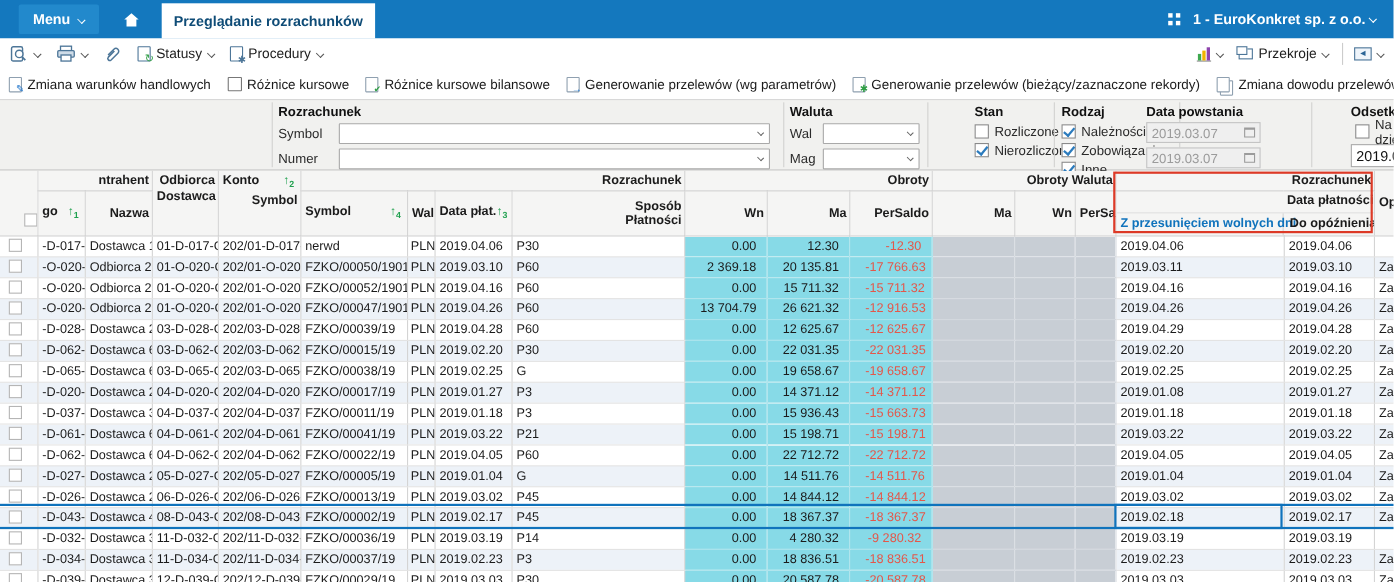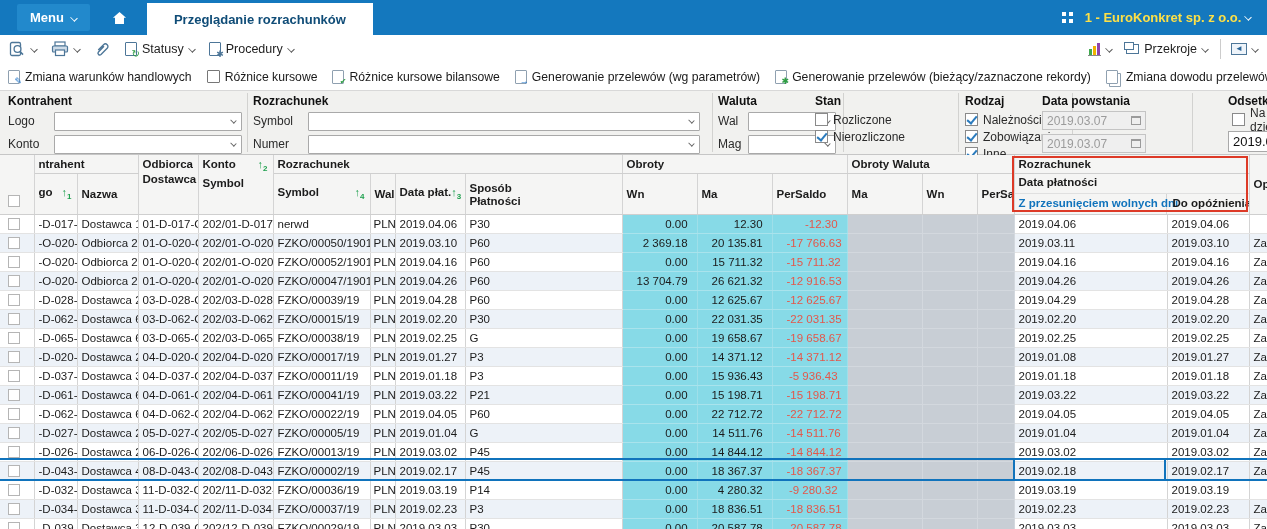--- a/index.html
+++ b/index.html
@@ -3,22 +3,22 @@
 <meta charset="utf-8">
 <style>
   * { margin:0; padding:0; box-sizing:border-box; }
   body { font-family:"Liberation Sans", sans-serif; background:#fff; }
   .page { position:relative; width:1267px; height:529px; overflow:hidden; background:#fff; }
 
   
   .topbar { position:absolute; left:0; top:0; width:1267px; height:35px; background:#1478be; display:flex; align-items:stretch; }
   .menu-btn { margin:4px 0 4px 17px; background:#2289cc; color:#fff; font-weight:bold; font-size:13px; padding:0 13px; border-radius:2px; display:flex; align-items:center; gap:7px; cursor:pointer; }
   .home { display:flex; align-items:center; margin:0 20px 0 22px; }
-  .tab { margin-top:3px; background:#fff; display:flex; align-items:center; padding:0 27px; color:#0f4c77; font-weight:bold; font-size:13px; }
-  .topbar-right { margin-left:auto; display:flex; align-items:center; gap:12px; margin-right:16px; color:#fde047; font-weight:bold; font-size:13px; }
+  .tab { margin-top:3px; background:#fff; display:flex; align-items:center; padding:0 11px; color:#0f4c77; font-weight:bold; font-size:13px; }
+  .topbar-right { margin-left:auto; display:flex; align-items:center; gap:12px; margin-right:16px; color:#ffffff; font-weight:bold; font-size:13px; }
   .gridicon { position:relative; width:11px; height:11px; }
   .gridicon i { position:absolute; width:4px; height:4px; background:#fff; }
   .gridicon i:nth-child(1){left:0;top:0}.gridicon i:nth-child(2){right:0;top:0}
   .gridicon i:nth-child(3){left:0;bottom:0}.gridicon i:nth-child(4){right:0;bottom:0}
   .chev { display:inline-block; width:6px; height:6px; border-right:1.6px solid #555; border-bottom:1.6px solid #555; transform:rotate(45deg) scaleY(.8); vertical-align:2px; }
   .chev.w { border-color:#fff; }
 
   
   .toolbar { position:absolute; left:0; top:35px; width:1267px; height:28px; background:#fff; display:flex; align-items:center; padding:0 9px; }
   .tbtn { display:flex; align-items:center; gap:5px; margin-right:14px; font-size:12.5px; color:#1d1d1d; cursor:pointer; }
@@ -56,21 +56,21 @@
   .cb { position:relative; width:13px; height:13px; background:#fff; border:1px solid #8a8a8a; display:inline-block; flex:0 0 auto; }
   .cb.on::after { content:""; position:absolute; left:3px; top:0px; width:4px; height:8px; border-right:2px solid #2b7bbd; border-bottom:2px solid #2b7bbd; transform:rotate(40deg); }
   .ck { display:flex; align-items:center; gap:5px; height:17px; cursor:pointer; }
   .sep { position:absolute; top:2px; bottom:2px; width:1px; background:#d2d2d0; }
   .odsinput { width:78px; height:21px; background:#fff; border:1px solid #a9a9a9; font-size:13px; color:#111; display:flex; align-items:center; padding:0 4px; }
 
   
   .gridwrap { position:absolute; left:0; top:155px; width:1267px; height:374px; overflow:hidden; }
   table { border-collapse:collapse; table-layout:fixed; width:1269px; font-size:11.5px; color:#1b1b1b; }
   th, td { overflow:hidden; white-space:nowrap; padding:0 2px 0 4px; height:19px; border-right:1px solid #d4d4d4; border-bottom:1px solid #e3e3e3; text-align:left; font-weight:normal; vertical-align:middle; }
-  thead th { background:#f5f5f4; font-weight:bold; border-bottom-color:#cfcfcf; }
+  thead th { background:#f5f5f4; font-weight:bold; border-bottom-color:#cfcfcf;text-align:right; }
   tr.h1 th { height:18px; }
   tr.h2 th { height:40px; }
   th.two { vertical-align:top; padding-top:2px; line-height:15px; }
   .flexh { display:flex; justify-content:space-between; padding-right:3px; }
   .sort { color:#1fa04e; font-weight:bold; font-size:11px; }
   .sort sub { font-size:8px; color:#1fa04e; }
   .sub2 { line-height:13px; padding-top:2px; }
   th.redzone { padding:0; vertical-align:top; }
   .dp { padding:2px 0 0 4px; height:19px; }
   .split { display:flex; height:21px; border-top:1px solid #e0e0e0; }
@@ -199,35 +199,20 @@
         <span class="ai gears-icon"></span>
         <span>Generowanie przelewów (bieżący/zaznaczone rekordy)</span>
       </div>
       <div class="action">
         <span class="ai copy-pages-icon"></span>
         <span>Zmiana dowodu przelewów wychodzących</span>
       </div>
     </div>
 
   <div class="filters">
-    <div class="fsec" style="left:8px;width:236px">
-      <div class="ftitle">Kontrahent</div>
-      <div class="frow">
-          <span class="flabel" style="width:46px">Logo</span>
-          <div class="combo" style="width:188px">
-            <span class="chev"></span>
-          </div>
-        </div>
-      <div class="frow">
-          <span class="flabel" style="width:46px">Konto</span>
-          <div class="combo" style="width:188px">
-            <span class="chev"></span>
-          </div>
-        </div>
-    </div>
     <div class="sep" style="left:247px"></div>
 
     <div class="fsec" style="left:253px;width:455px">
       <div class="ftitle">Rozrachunek</div>
       <div class="frow">
           <span class="flabel" style="width:55px">Symbol</span>
           <div class="combo" style="width:392px">
             <span class="chev"></span>
           </div>
         </div>
@@ -250,21 +235,21 @@
         </div>
       <div class="frow">
           <span class="flabel" style="width:30px">Mag</span>
           <div class="combo" style="width:88px">
             <span class="chev"></span>
           </div>
         </div>
     </div>
     <div class="sep" style="left:843px"></div>
 
-    <div class="fsec" style="left:815px;width:105px">
+    <div class="fsec" style="left:886px;width:105px">
       <div class="ftitle">Stan</div>
       <div>
           <label class="ck">
             <span class="cb"></span>
             <span>Rozliczone</span>
           </label>
           <label class="ck">
             <span class="cb on"></span>
             <span>Nierozliczone</span>
           </label>
@@ -567,21 +552,21 @@
             <td>-D-037-C</td>
             <td>Dostawca 37</td>
             <td>04-D-037-C</td>
             <td>202/04-D-037-C</td>
             <td>FZKO/00011/19</td>
             <td class="tight">PLN</td>
             <td>2019.01.18</td>
             <td>P3</td>
             <td class="num cyan">0.00</td>
             <td class="num cyan">15 936.43</td>
-            <td class="num cyan neg">-5 936.43</td>
+            <td class="num cyan neg">-15 663.73</td>
             <td class="gray"></td>
             <td class="gray"></td>
             <td class="gray"></td>
             <td>2019.01.18</td>
             <td>2019.01.18</td>
             <td>Za</td>
           </tr>
           <tr>
             <td class="cbcell"><span class="cb"></span></td>
             <td>-D-061-C</td>

